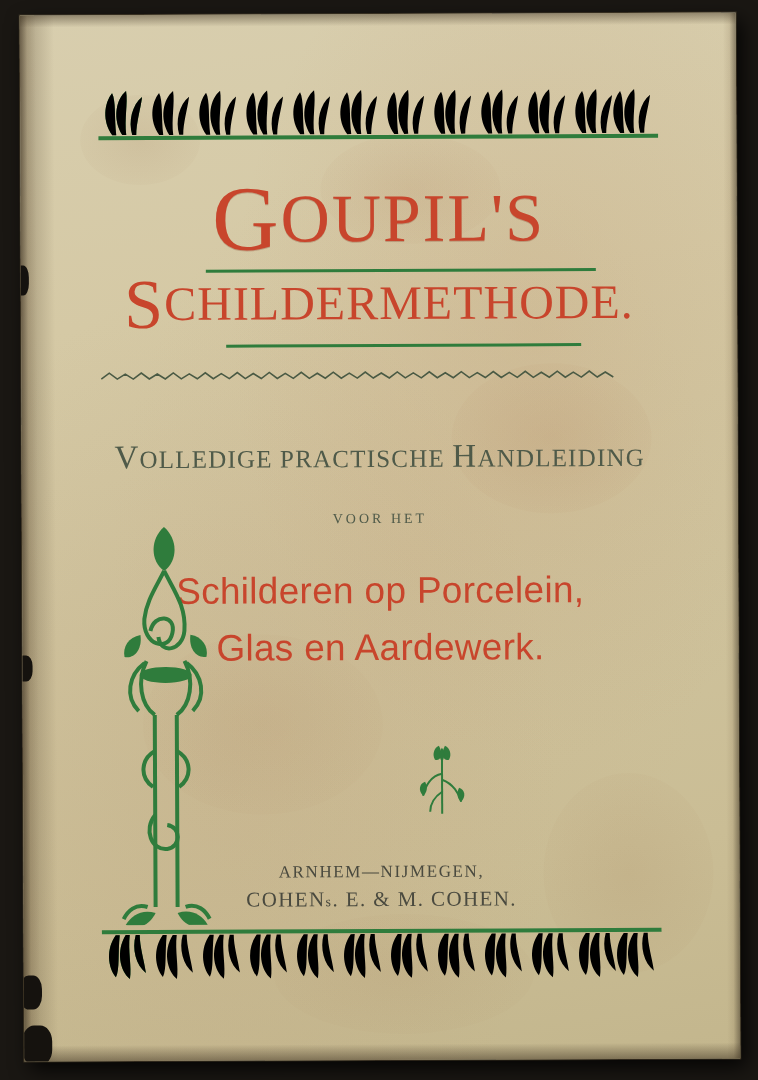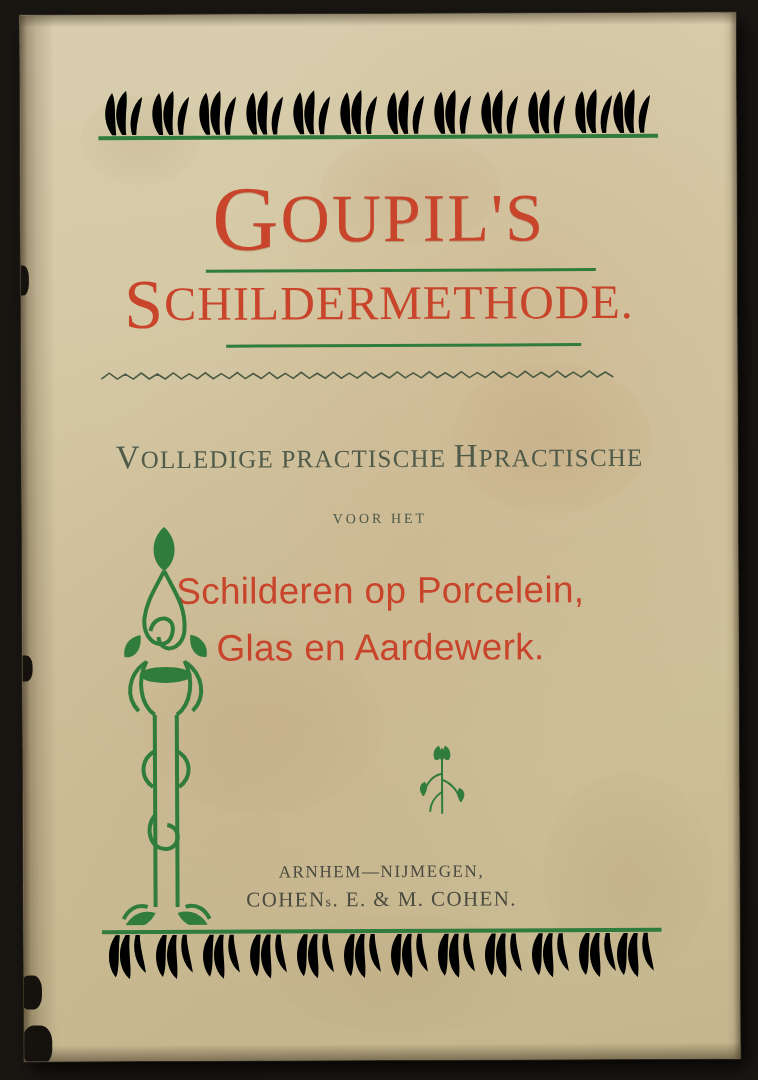--- a/index.html
+++ b/index.html
@@ -264,21 +264,21 @@
     <div class="squiggle" style="top:352px;">
       <svg viewBox="0 0 560 22" width="560" height="22">
         <path d="M2 12 l8 -6 l8 6 l8 -5 l8 5 l8 -6 l8 6 l8 -5 l8 5 l8 -6 l8 6 l8 -5 l8 5 l8 -6 l8 6 l8 -5 l8 5
                  l8 -6 l8 6 l8 -5 l8 5 l8 -6 l8 6 l8 -5 l8 5 l8 -6 l8 6 l8 -5 l8 5 l8 -6 l8 6 l8 -5 l8 5
                  l8 -6 l8 6 l8 -5 l8 5 l8 -6 l8 6 l8 -5 l8 5 l8 -6 l8 6 l8 -5 l8 5 l8 -6 l8 6 l8 -5 l8 5
                  l8 -6 l8 6 l8 -5 l8 5 l8 -6 l8 6 l8 -5 l8 5 l8 -6 l8 6 l8 -5 l8 5 l8 -6 l8 6 l8 -5 l8 5" fill="none" stroke="#4a5a44" stroke-width="1.6"></path>
       </svg>
     </div>
 
     <div class="handleiding">
-      <span class="cap">V</span><span>OLLEDIGE PRACTISCHE</span>&nbsp;<span class="cap">H</span><span>PRACTISCHE</span>
+      <span class="cap">V</span><span>OLLEDIGE PRACTISCHE</span>&nbsp;<span class="cap">H</span><span>ANDLEIDING</span>
     </div>
 
     <div class="voorhet">VOOR HET</div>
 
     <div class="subject">
       <div>Schilderen op Porcelein,</div>
       <div>Glas en Aardewerk.</div>
     </div>
 
     <div class="side-vine">

